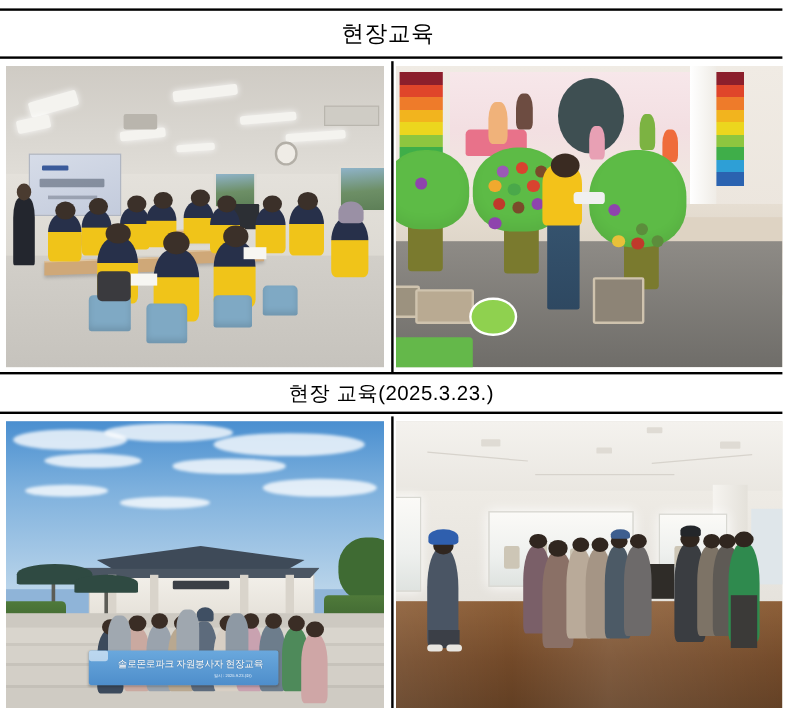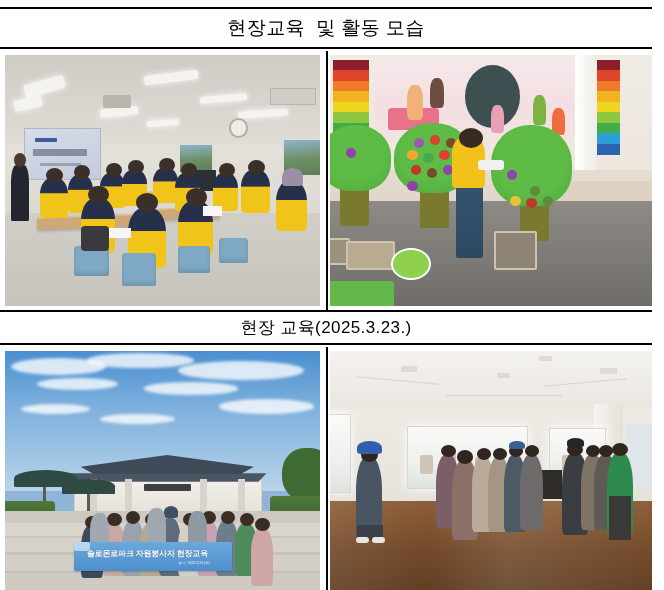--- a/index.html
+++ b/index.html
@@ -438,23 +438,23 @@
     box-shadow: 0 1px 2px rgba(0,0,0,.2);
     overflow: hidden;
   }
   .p3 .banner-text {
     position: absolute;
     left: 8%;
     top: 20%;
     width: 84%;
     color: #ffffff;
     font-size: 8px;
-    font-weight: bold;
+    font-weight: normal;
     white-space: nowrap;
-    text-align: left;
+    text-align: right;
     letter-spacing: -0.2px;
     text-shadow: 0 0 1px rgba(0,0,0,.35);
   }
   .p3 .banner-sub {
     position: absolute;
     left: 58%;
     top: 66%;
     width: 36%;
     color: #e8f1fa;
     font-size: 3.4px;
@@ -544,21 +544,20 @@
 
   <div class="doc-table">
 
     <div class="rule rule-top"></div>
     <div class="rule rule-under-title"></div>
     <div class="rule rule-mid-top"></div>
     <div class="rule rule-mid-bot"></div>
 
     <div class="caption-row caption-title">
       <span class="caption-text">현장교육 </span>
-        <span class="caption-text"> 및 활동 모습</span>
     </div>
 
     <div class="photo-row row-top">
       <div class="vdivider"></div>
 
       <div class="cell left">
         <div class="photo p1">
           <div class="ceiling"></div>
           <div class="wall"></div>
           <div class="floor"></div>

